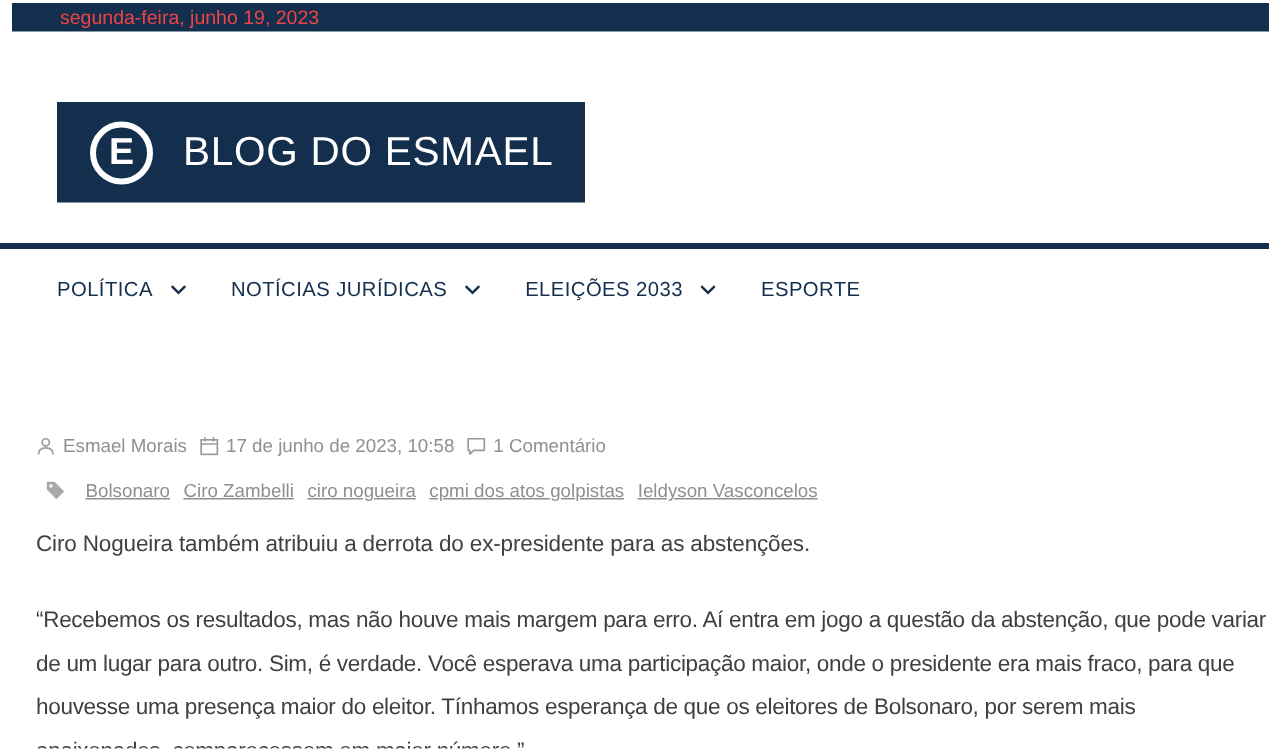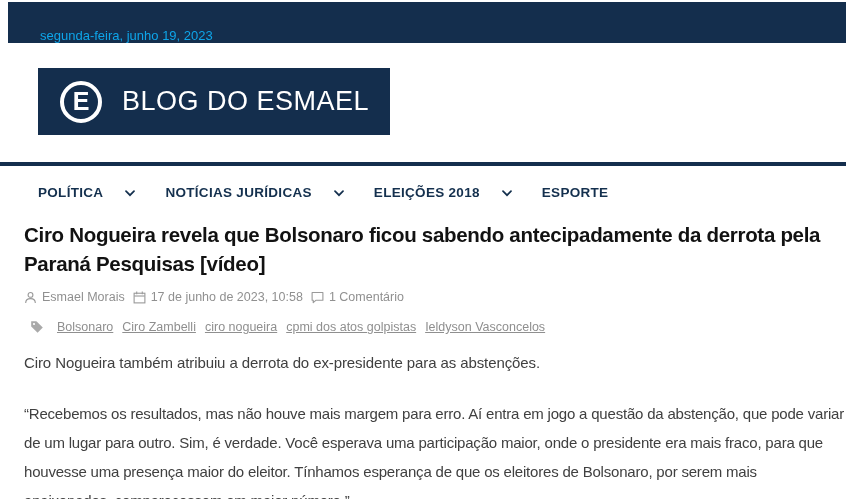--- a/index.html
+++ b/index.html
@@ -1,42 +1,42 @@
 <!DOCTYPE html>
 <html><head>
 <meta charset="utf-8">
 <style>
   * { margin:0; padding:0; box-sizing:border-box; }
   html,body { width:846px; height:499px; background:#ffffff; overflow:hidden;
               font-family:"Liberation Sans", sans-serif; }
   .stage { position:relative; width:846px; height:499px; background:#ffffff; }
 
   
-  .topbar { position:absolute; left:8px; top:2px; width:838px; height:41px;
-            background:#142E4D; color:#0ea5e9; display:flex; align-items:flex-end;
+  .topbar { position:absolute; left:8px; top:2px; width:838px; height:19px;
+            background:#142E4D; color:#ef4444; display:flex; align-items:center;
             padding-left:32px; font-size:13px; }
 
   
   .logo-box { position:absolute; left:38px; top:68px; width:352px; height:67px;
               background:#142E4D; display:flex; align-items:center; padding-left:22px; }
   .logo-circle { width:42px; height:42px; border:4px solid #ffffff; border-radius:50%;
                  display:flex; align-items:center; justify-content:center;
                  color:#ffffff; font-weight:bold; font-size:25px; flex:0 0 auto; }
   .logo-text { color:#ffffff; font-weight:normal; font-size:27px; letter-spacing:0.5px;
                margin-left:20px; white-space:nowrap; }
 
   
   .header-rule { position:absolute; left:0; top:162px; width:846px; height:4px;
                  background:#142E4D; }
 
   
   .nav { position:absolute; left:38px; top:185px; display:flex; align-items:center;
          gap:30px; }
-  .nav-item { display:flex; align-items:center; gap:22px; color:#14304E;
-              font-weight:bold; font-size:13.5px; letter-spacing:0.3px; cursor:pointer;
+  .nav-item { display:flex; align-items:center; gap:12px; color:#14304E;
+              font-weight:normal; font-size:13.5px; letter-spacing:0.3px; cursor:pointer;
               white-space:nowrap; }
   .chev { display:inline-block; }
 
   
   .article-title { position:absolute; left:24px; top:220px; width:818px;
                    font-size:20.5px; font-weight:bold; color:#121212;
                    line-height:1.42; letter-spacing:-0.3px; }
 
   .meta-row { position:absolute; left:24px; top:290px; display:flex; align-items:center;
               gap:8px; color:#909090; font-size:12.5px; }
@@ -80,33 +80,32 @@
     </div>
     <div class="nav-item">
       <span>NOTÍCIAS JURÍDICAS</span>
       <span class="chev">
         <svg width="10" height="7" viewBox="0 0 10 7">
             <path d="M1 1.2 L5 5.2 L9 1.2" stroke="#14304E" stroke-width="1.7" fill="none" stroke-linecap="round"></path>
           </svg>
       </span>
     </div>
     <div class="nav-item">
-      <span>ELEIÇÕES 2018</span>
+      <span>ELEIÇÕES 2033</span>
       <span class="chev">
         <svg width="10" height="7" viewBox="0 0 10 7">
             <path d="M1 1.2 L5 5.2 L9 1.2" stroke="#14304E" stroke-width="1.7" fill="none" stroke-linecap="round"></path>
           </svg>
       </span>
     </div>
     <div class="nav-item">
       <span>ESPORTE</span>
     </div>
   </div>
 
-  <h1 class="article-title">Ciro Nogueira revela que Bolsonaro ficou sabendo antecipadamente da derrota pela Paraná Pesquisas [vídeo]</h1>
 
   <div class="meta-row">
     <span class="meta-item">
       <svg width="13" height="13" viewBox="0 0 14 14">
         <circle cx="7" cy="4.2" r="2.6" fill="none" stroke="#9a9a9a" stroke-width="1.2"></circle>
         <path d="M1.8 13 C1.8 9.8 4 8.2 7 8.2 C10 8.2 12.2 9.8 12.2 13" fill="none" stroke="#9a9a9a" stroke-width="1.2"></path>
       </svg>
       <span>Esmael Morais</span>
     </span>
     <span class="meta-item">

